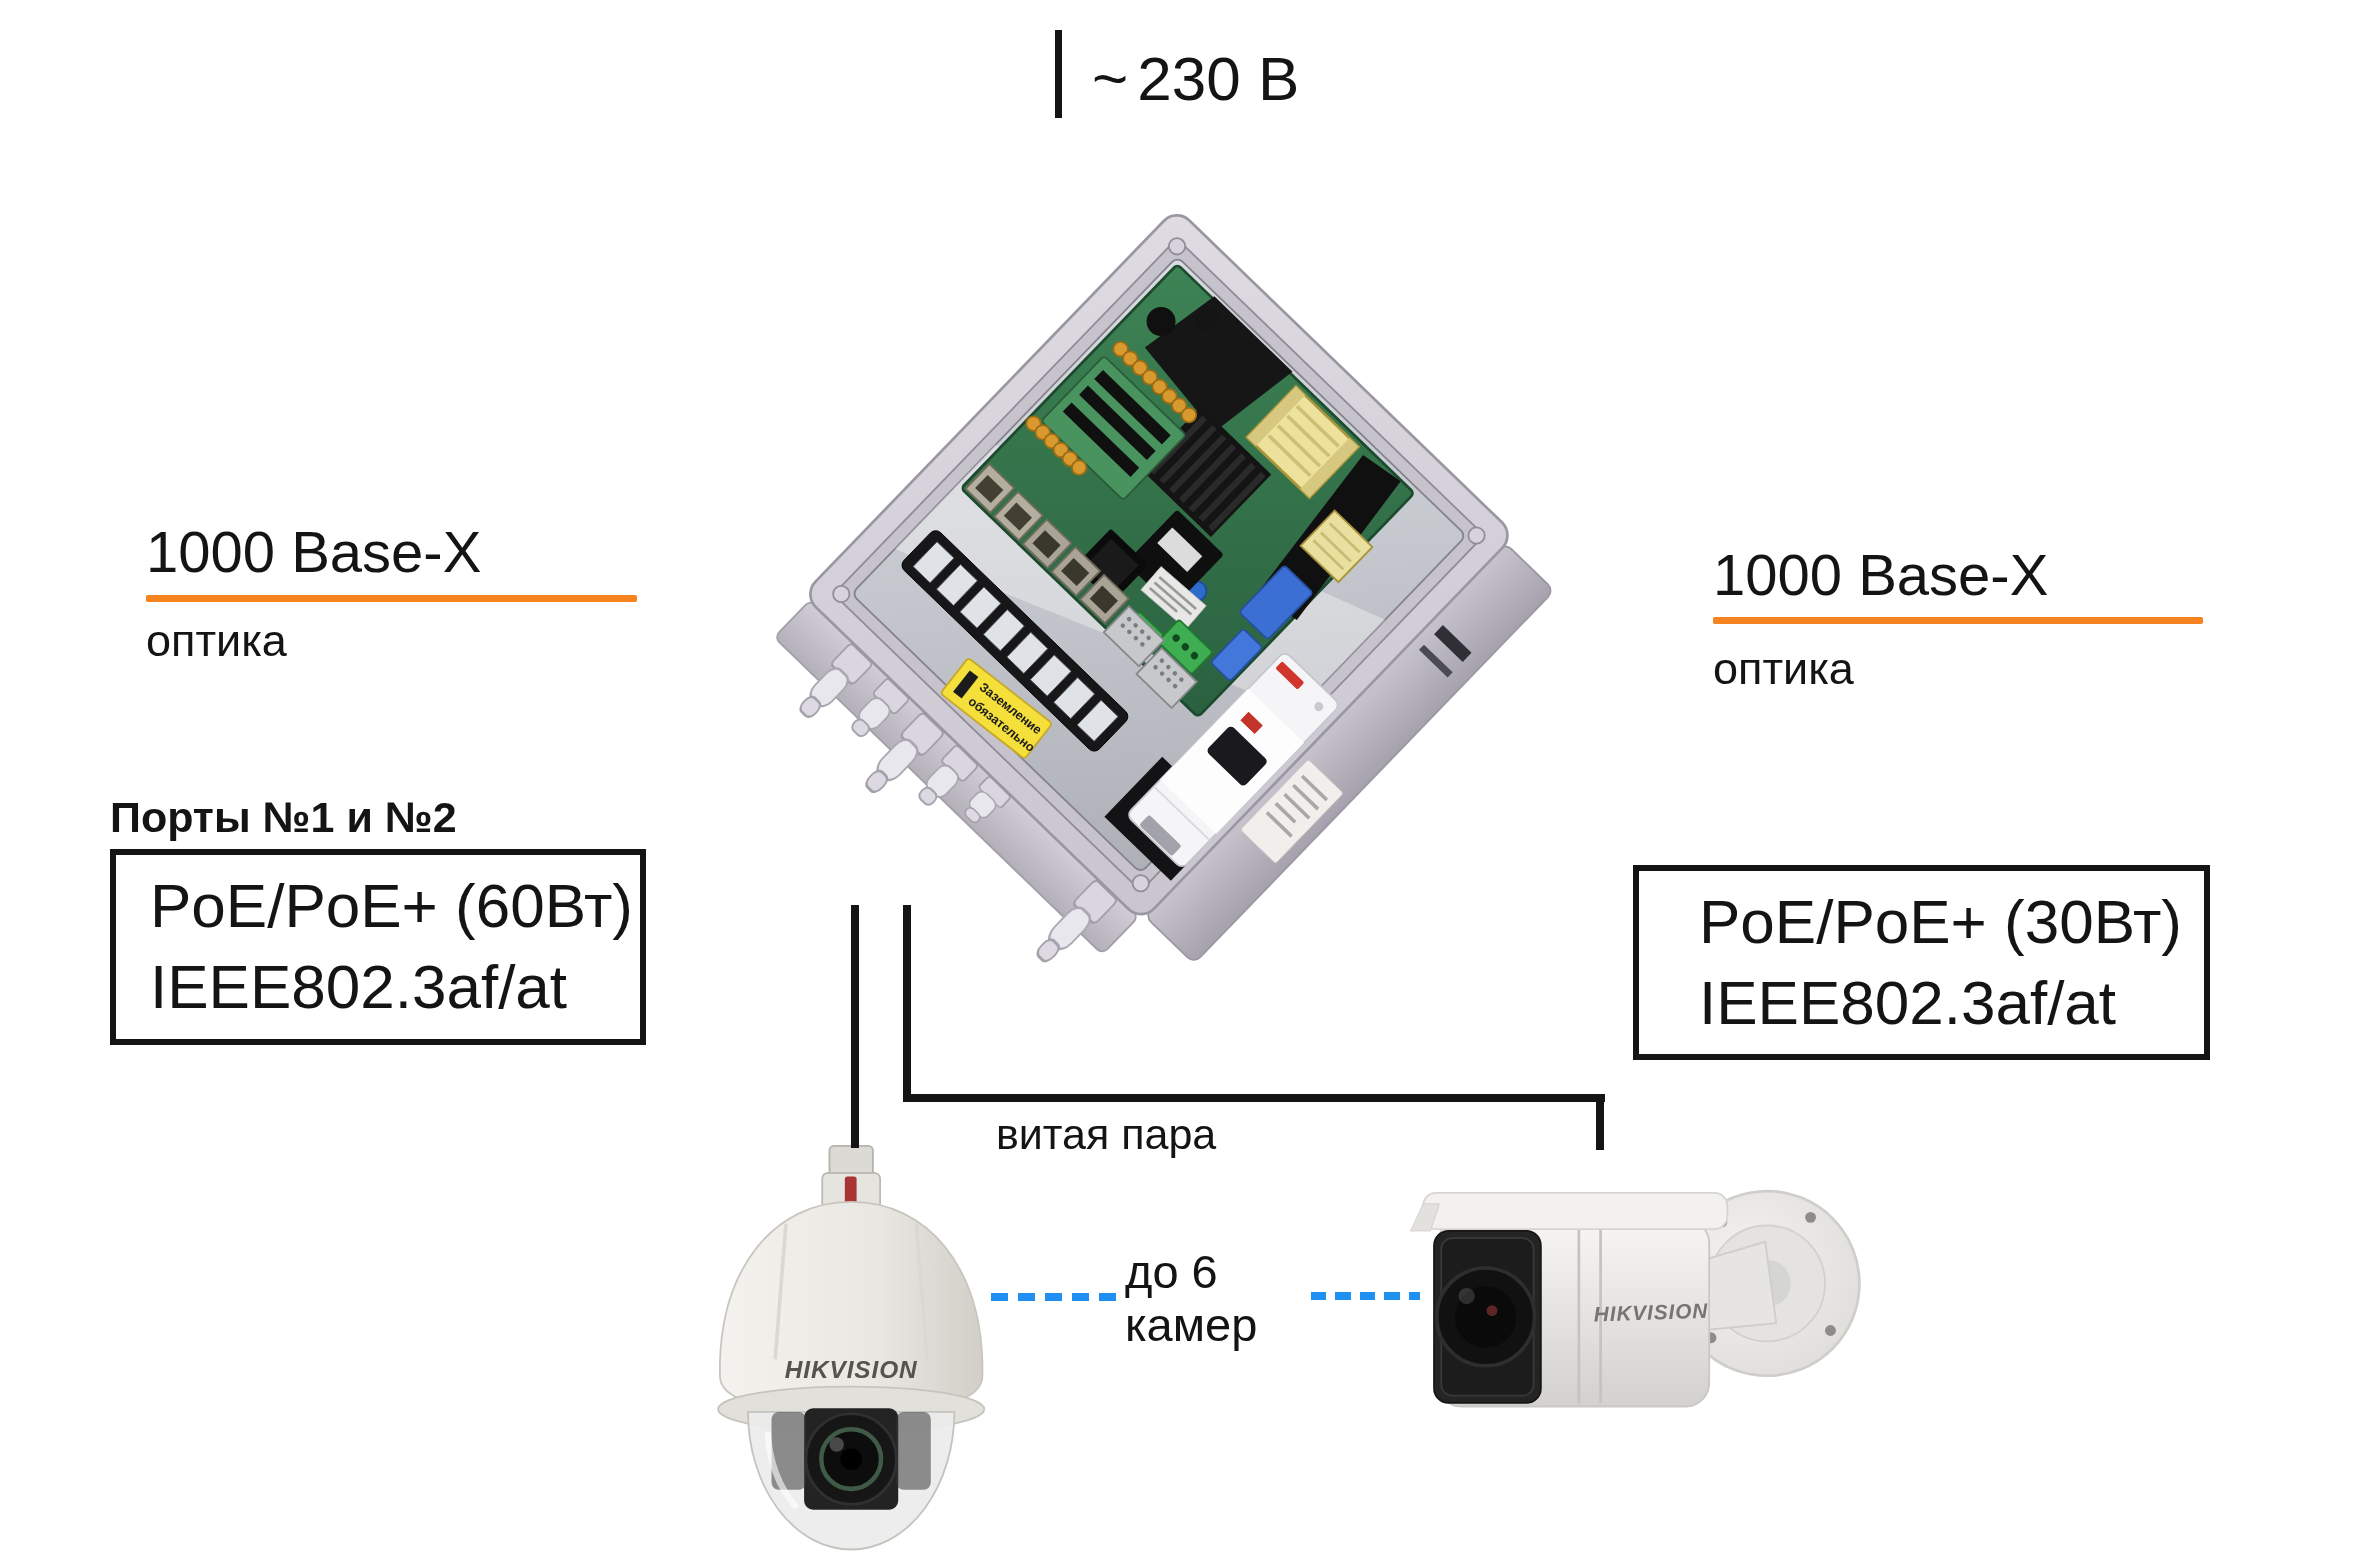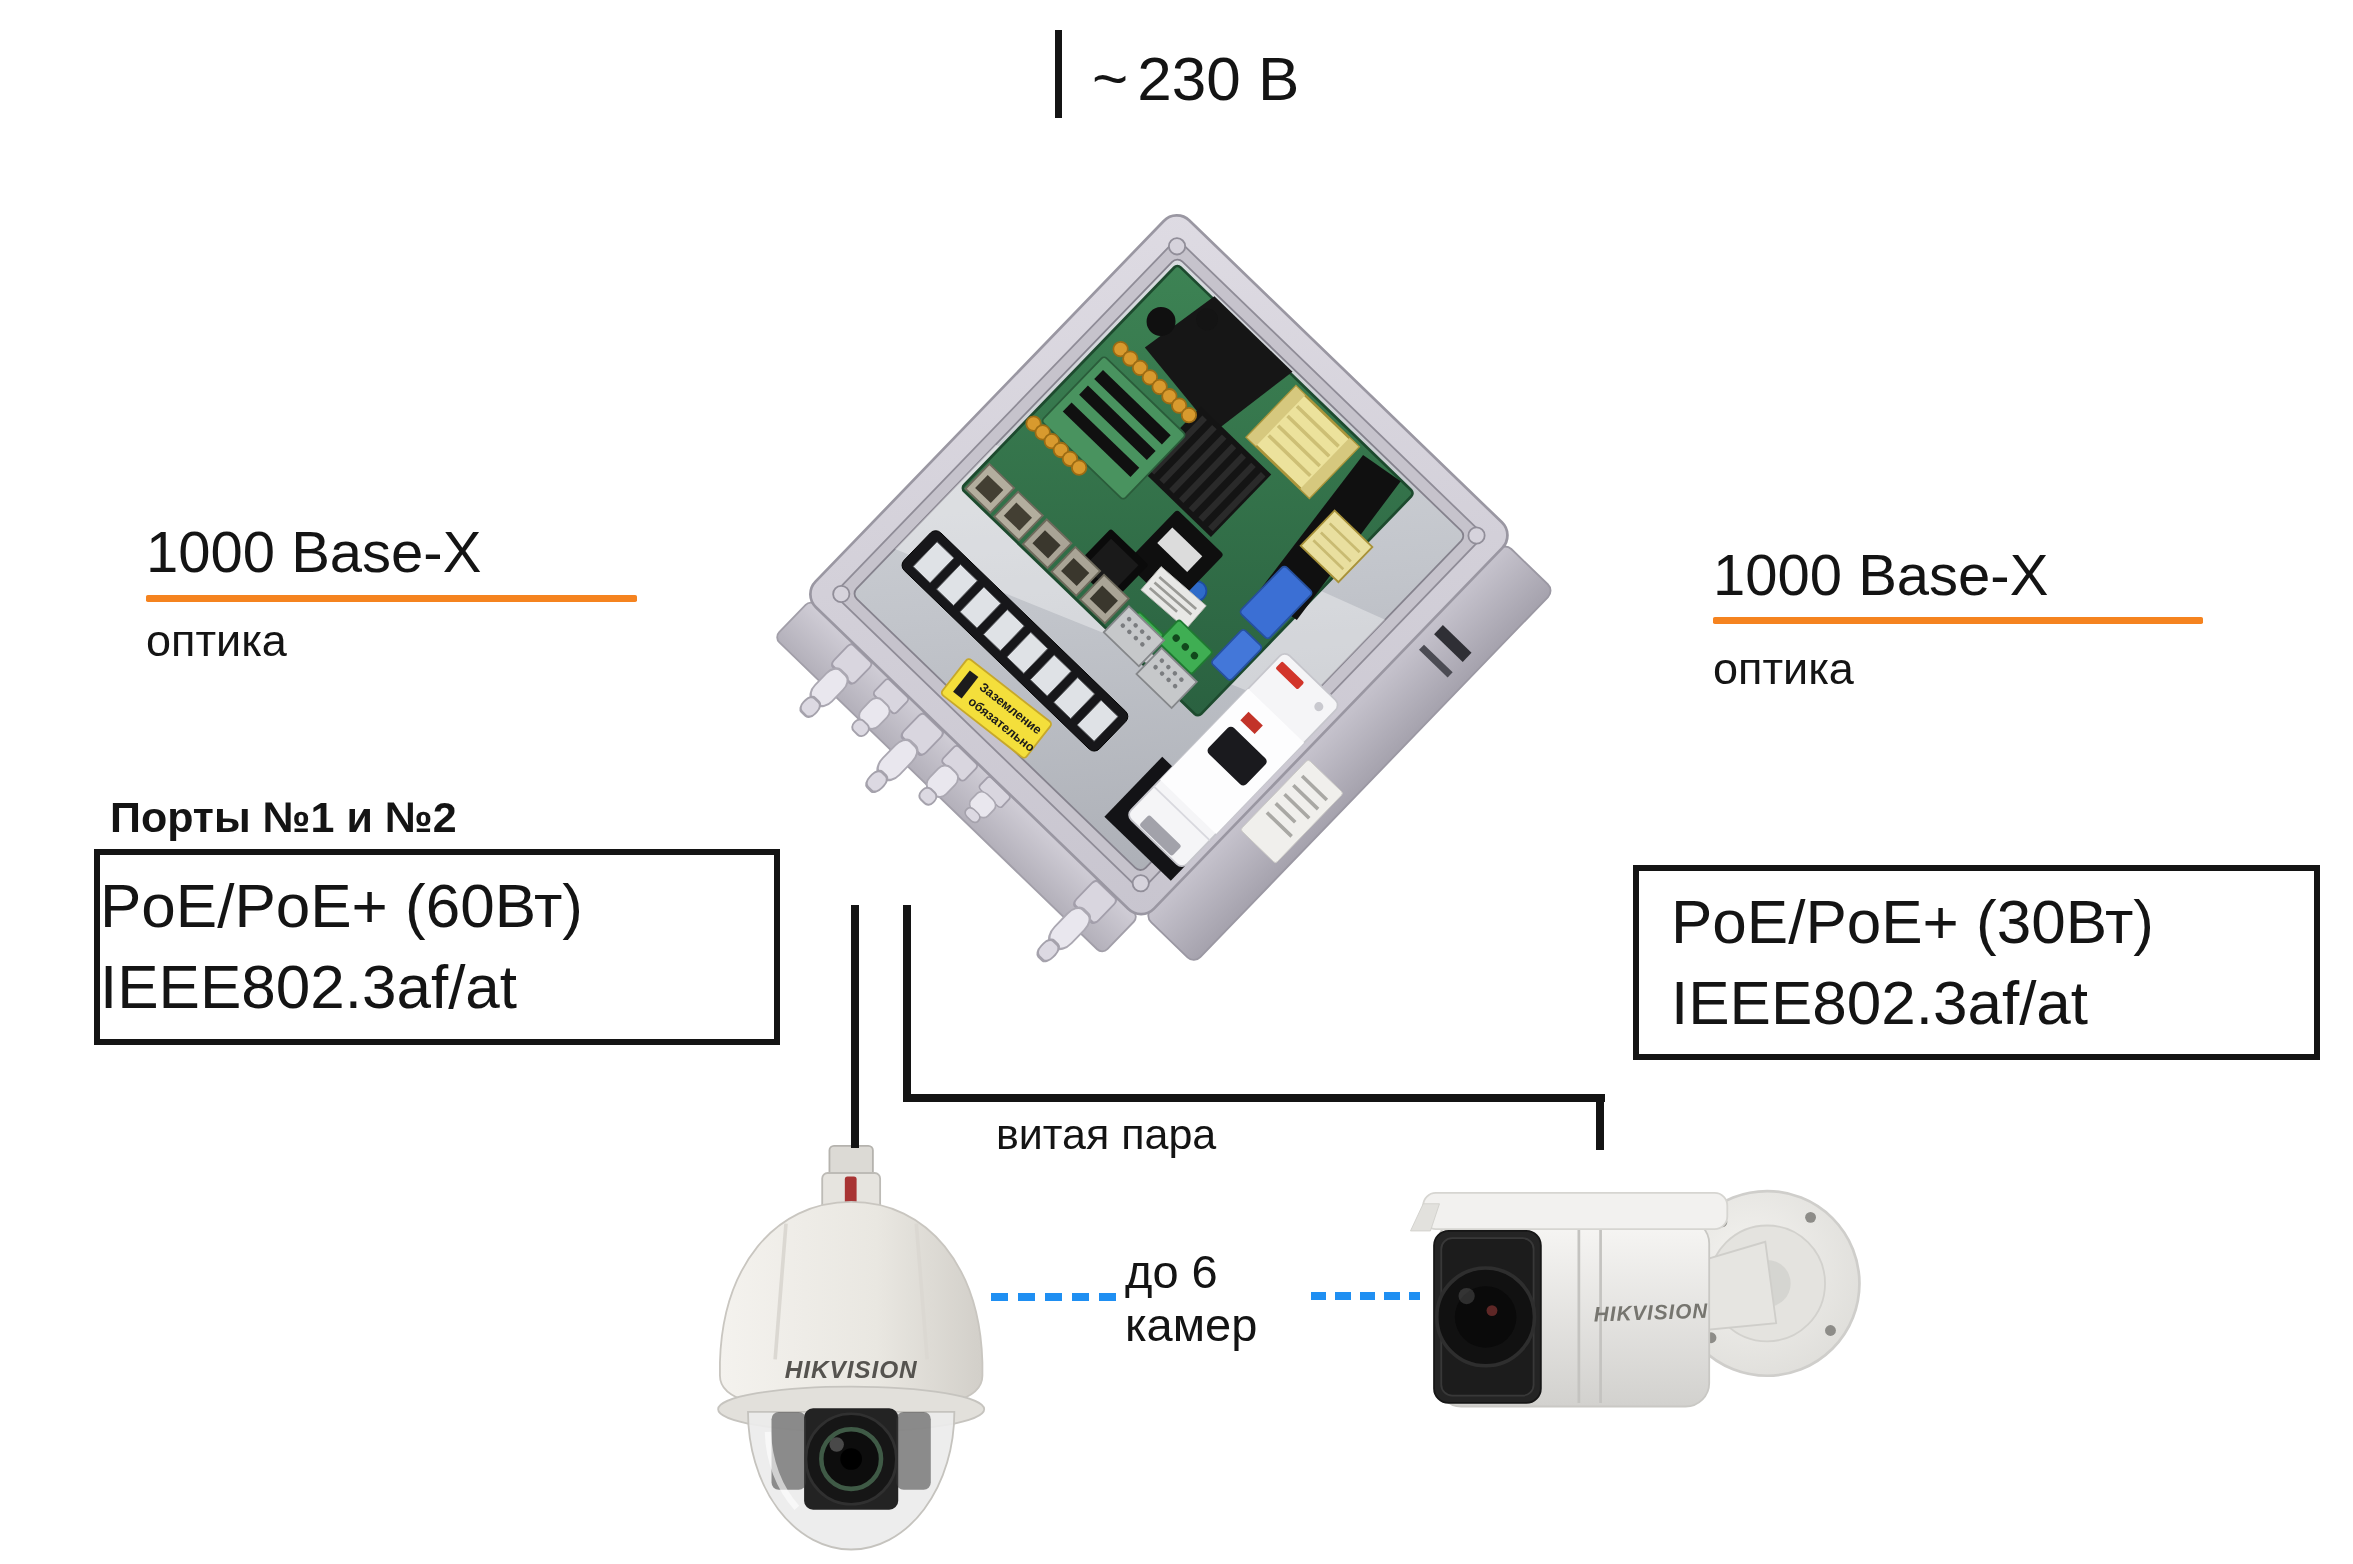--- a/index.html
+++ b/index.html
@@ -357,26 +357,26 @@
 
   <div class="txt fiber-title" style="left:146px;top:518px;width:491px">1000 Base-X</div>
   <div class="orange-bar" style="left:146px;top:595px;width:491px"></div>
   <div class="txt fiber-sub" style="left:146px;top:615px;width:491px">оптика</div>
 
   <div class="txt fiber-title" style="left:1713px;top:541px;width:490px">1000 Base-X</div>
   <div class="orange-bar" style="left:1713px;top:617px;width:490px"></div>
   <div class="txt fiber-sub" style="left:1713px;top:643px;width:490px">оптика</div>
 
   <div class="txt ports-heading" style="left:110px;top:793px;width:632px">Порты №1 и №2</div>
-  <div class="ports-box" style="left:94px;top:849px;width:686px;height:196px;">
+  <div class="ports-box" style="left:110px;top:849px;width:536px;height:196px;padding-left:34px">
     <div class="line">PoE/PoE+ (60Вт)</div>
     <div class="line">IEEE802.3af/at</div>
   </div>
 
-  <div class="ports-box" style="left:1633px;top:865px;width:687px;height:195px;padding-left:32px">
+  <div class="ports-box" style="left:1633px;top:865px;width:577px;height:195px;padding-left:60px">
     <div class="line">PoE/PoE+ (30Вт)</div>
     <div class="line">IEEE802.3af/at</div>
   </div>
 
   <div class="vline" style="left:851px;top:905px;width:8.1px;height:243px"></div>
   <div class="vline" style="left:903px;top:905px;width:8.1px;height:197px"></div>
   <div class="hline" style="left:903px;top:1094px;width:702px;height:8.1px"></div>
   <div class="vline" style="left:1596px;top:1094px;width:8.1px;height:56px"></div>
 
   <div class="txt downlink-sub" style="left:996px;top:1110px;width:453px">витая пара</div>

